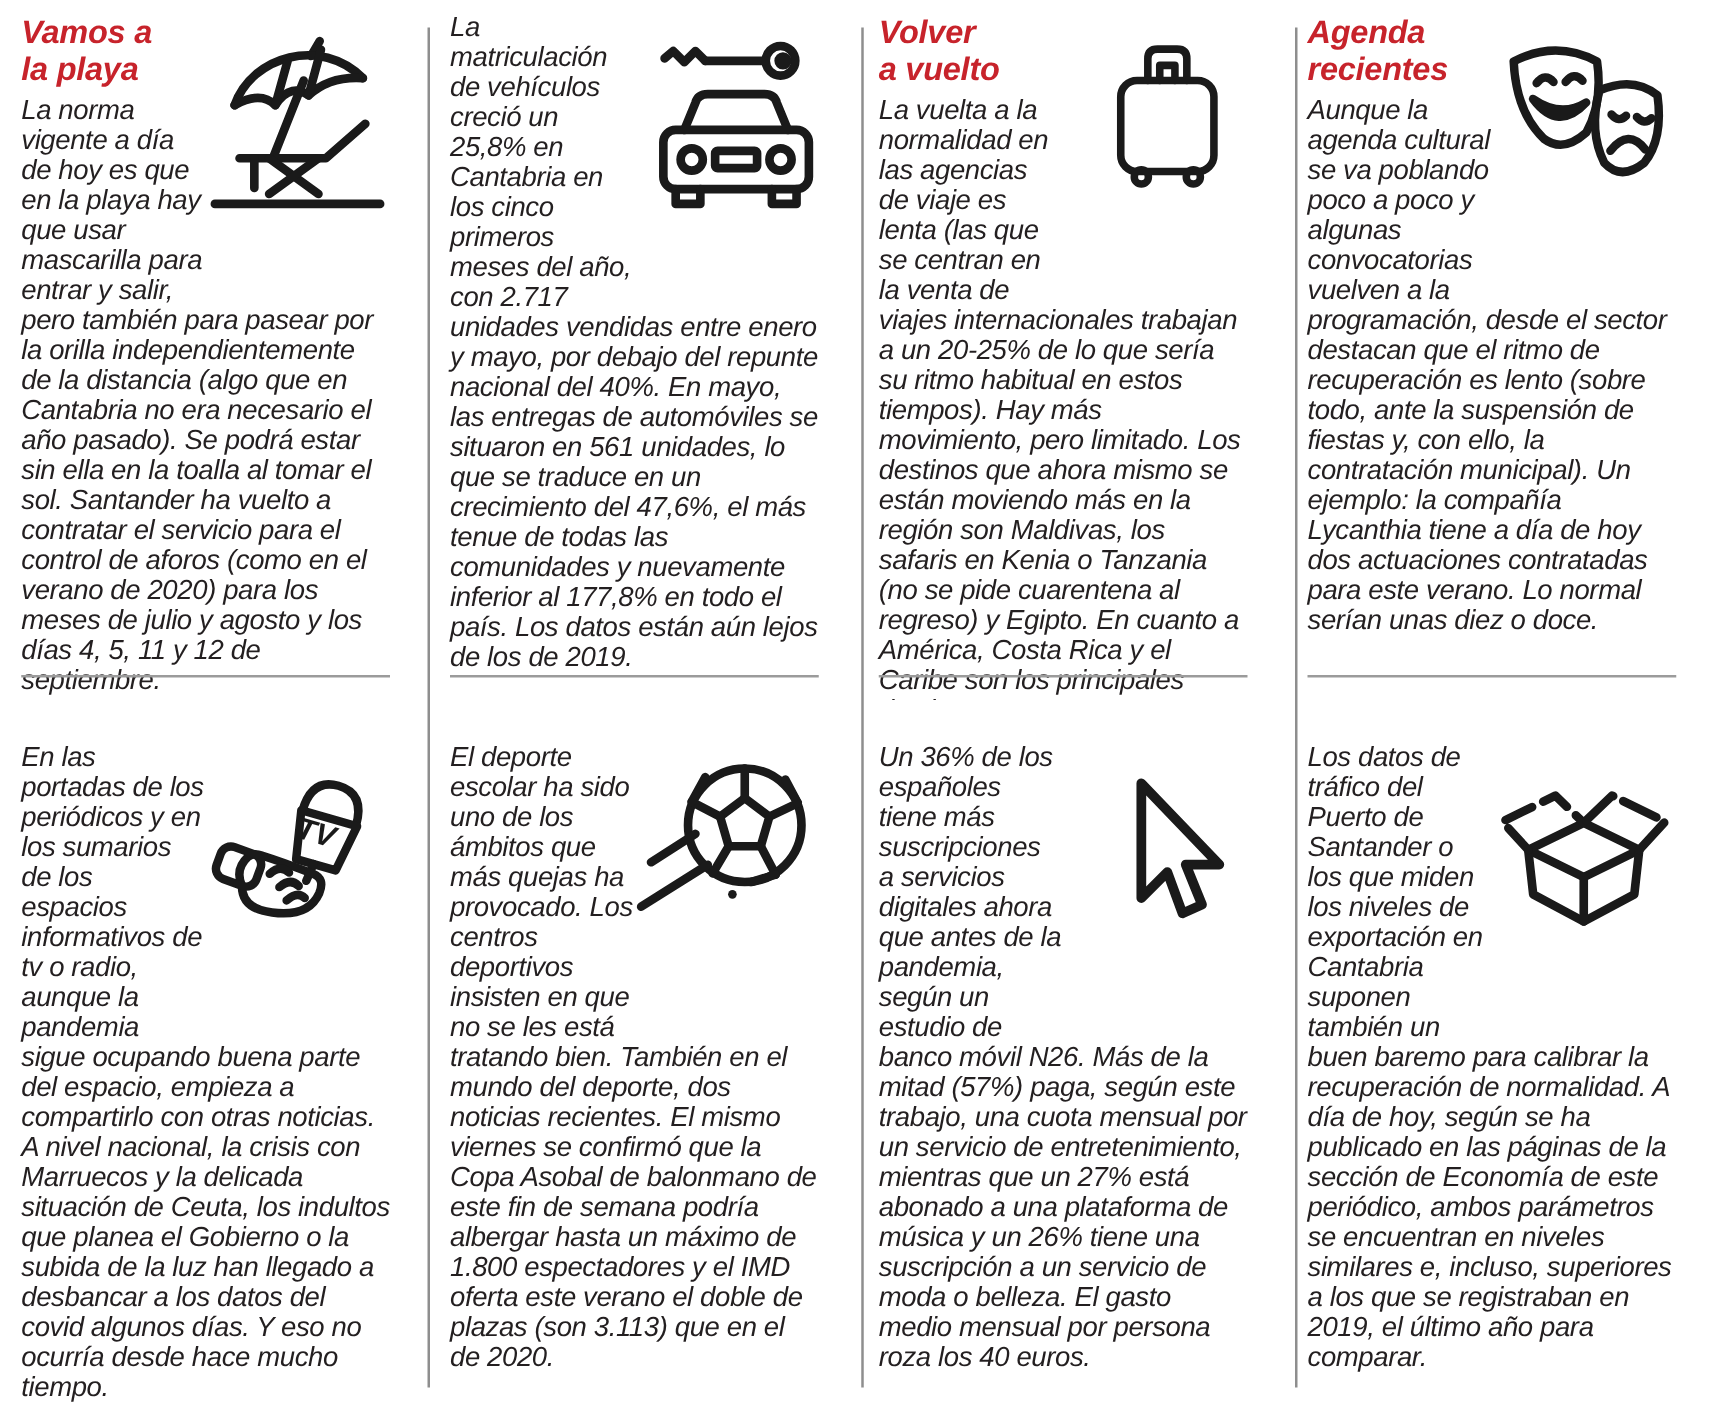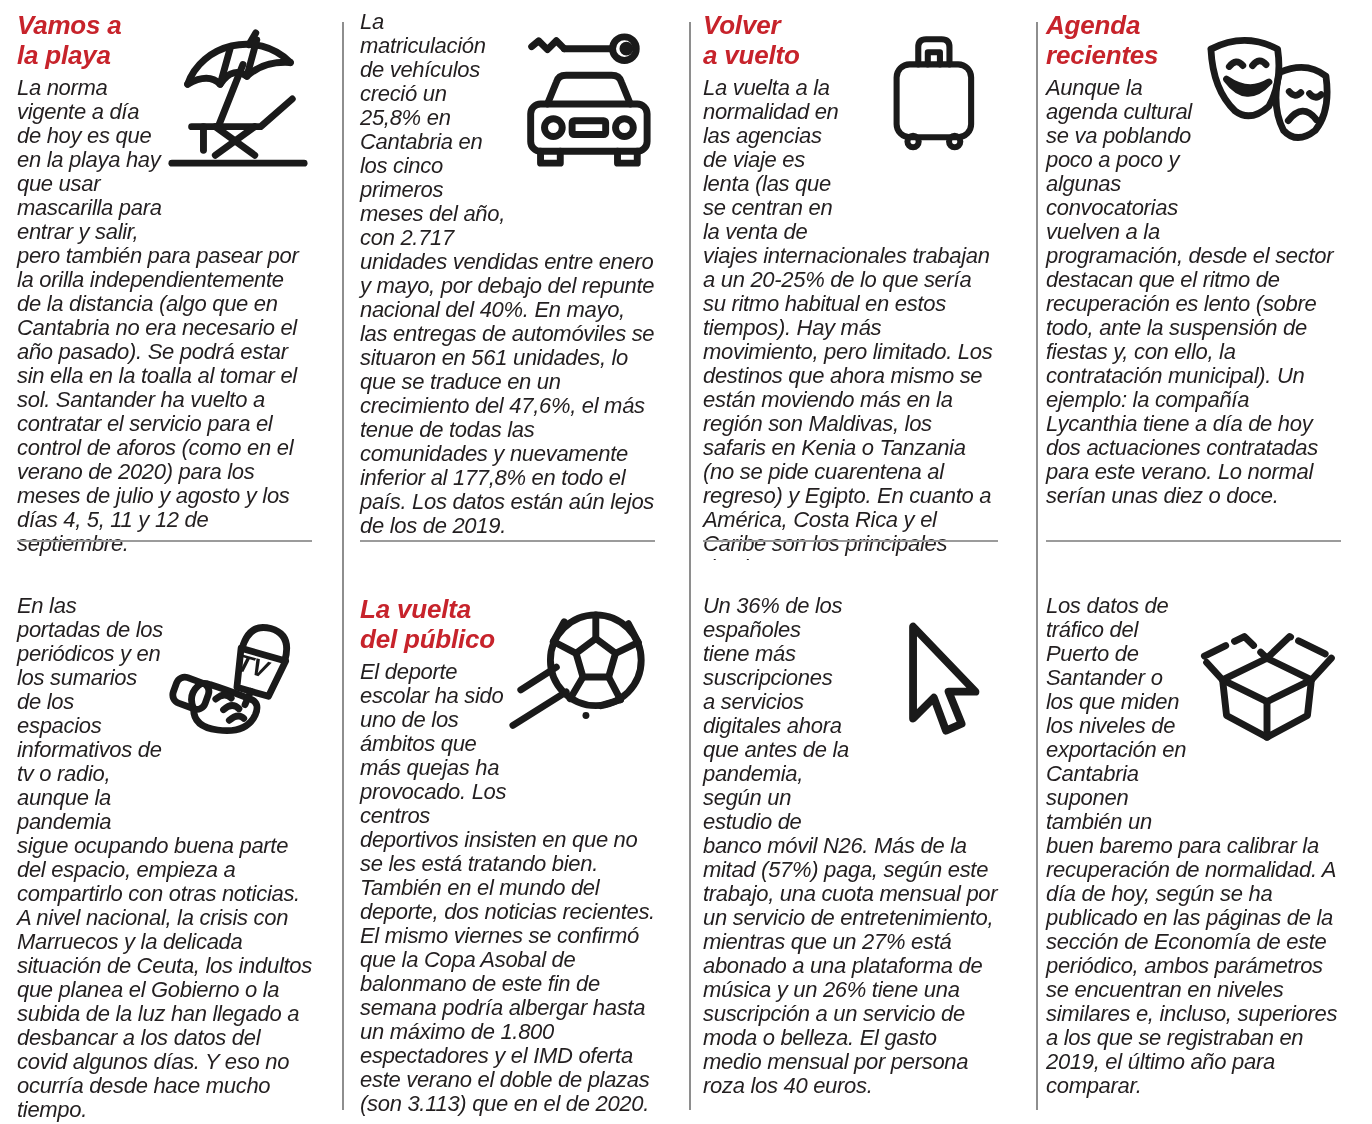--- a/index.html
+++ b/index.html
@@ -201,22 +201,20 @@
             <path d="M70,51 L47,39"></path>
             <path d="M58,19 L47,39"></path>
             <path d="M123,21 L133,40"></path>
             <path d="M115,98 L95,104"></path>
             <path d="M14,88 L50,65"></path>
             <path d="M6,124 L60,90"></path>
             <circle cx="80" cy="114" r="3.5" fill="#1a1a1a" stroke="none"></circle>
           </g>
         </svg>
       </div>
-      <h2 class="headline">La vuelta
-del público</h2>
       <p class="body">El deporte escolar ha sido uno de los ámbitos que más quejas ha provocado. Los centros deportivos insisten en que no se les está tratando bien. También en el mundo del deporte, dos noticias recientes. El mismo viernes se confirmó que la Copa Asobal de balonmano de este fin de semana podría albergar hasta un máximo de 1.800 espectadores y el IMD oferta este verano el doble de plazas (son 3.113) que en el de 2020.</p>
     </section>
 
     <section class="cell bottom">
       <div class="icon-float pt14">
         <svg width="130" height="150" viewBox="0 0 150 150">
           <g fill="none" stroke="#1a1a1a" stroke-width="9" stroke-linecap="round" stroke-linejoin="round">
             <path d="M52,10 L52,116 L76,92 L90,130 L108,122 L93,85 L124,85 Z"></path>
           </g>
         </svg>

